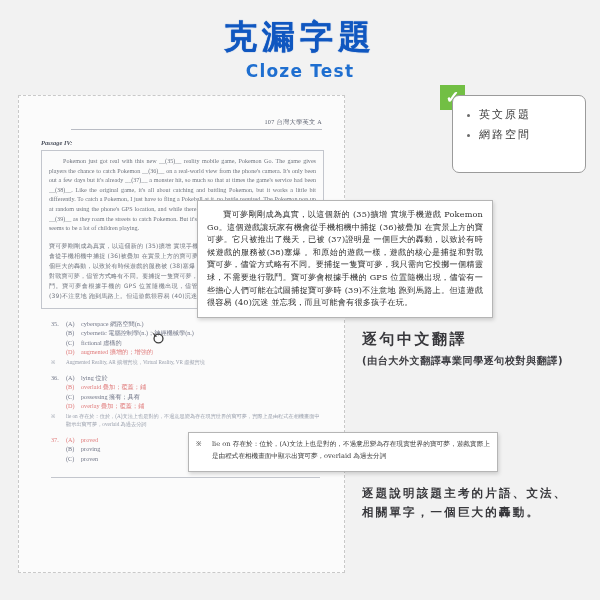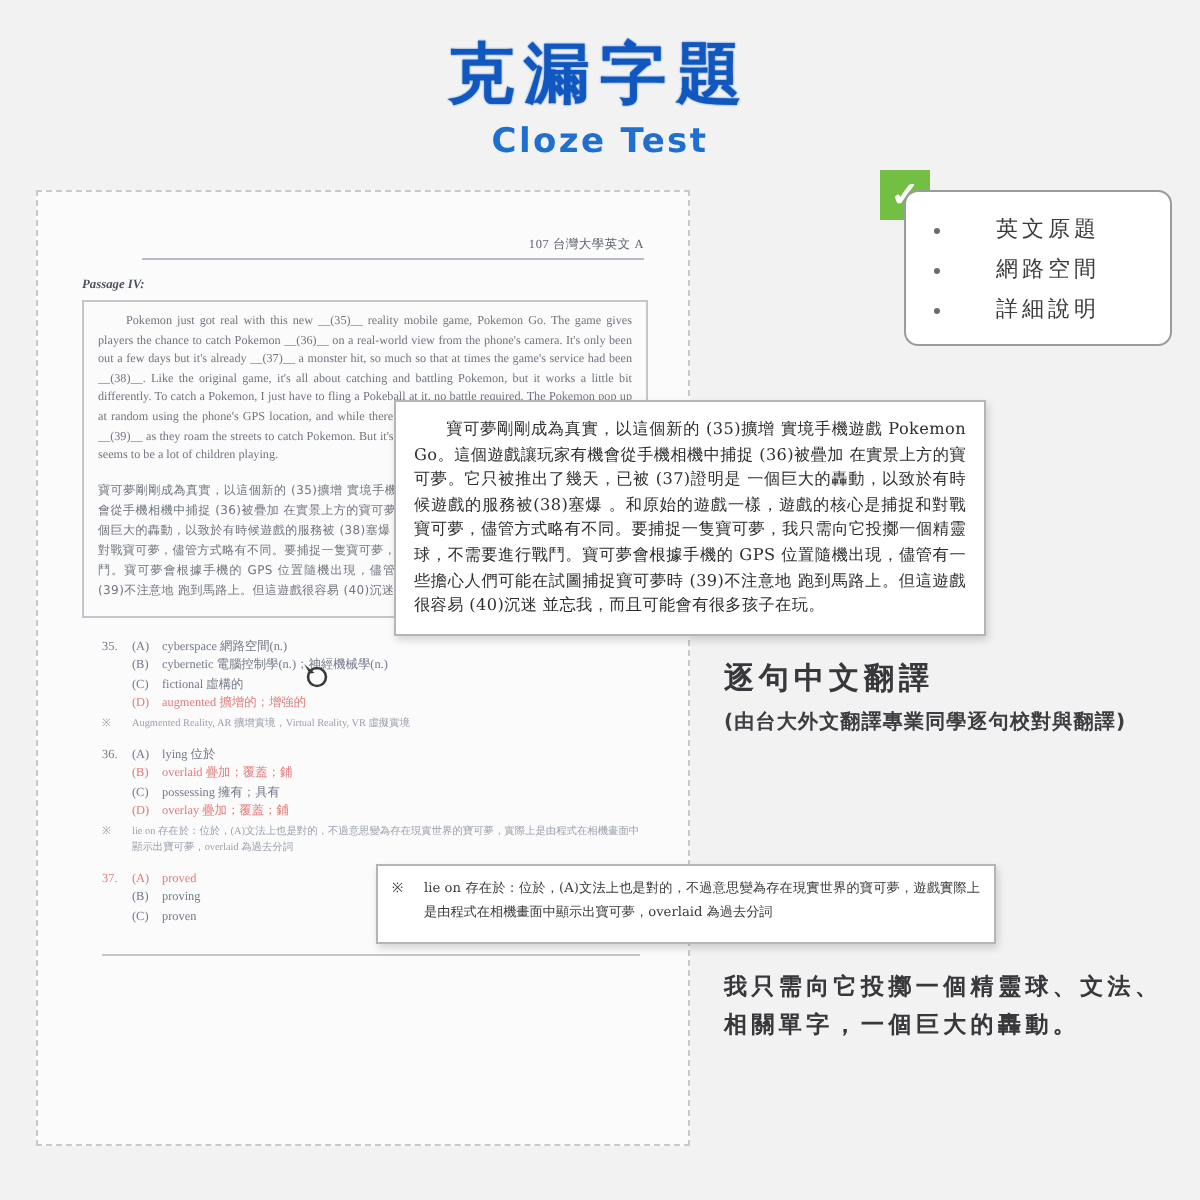--- a/index.html
+++ b/index.html
@@ -38,21 +38,21 @@
     background: #ffffff;
     border: 1px solid #9b9b9b;
     border-radius: 7px;
     padding: 9px 6px 6px 14px;
   }
   .legend ul { margin: 0; padding: 0; list-style: none; }
   .legend li {
     font-family: "DejaVu Sans", sans-serif;
     font-size: 11px; color: #3b3b3b;
     line-height: 20px; letter-spacing: 2px;
-    display: flex; align-items: center; gap: 19px;
+    display: flex; align-items: center;
   }
   .legend li .dot {
     width: 3px; height: 3px; border-radius: 50%;
     background: #6b6b6b; margin-right: 9px; flex: none;
   }
   .checkbadge {
     position: absolute; left: 440px; top: 85px;
     width: 25px; height: 25px;
     background: #72bf44;
     display: flex; align-items: center; justify-content: center;
@@ -199,24 +199,20 @@
   <div class="legend">
     <ul>
       <li>
         <span class="dot"></span>
         <span>英文原題</span>
       </li>
       <li>
         <span class="dot"></span>
         <span>網路空間</span>
       </li>
-      <li>
-        <span class="dot"></span>
-        <span>詳細說明</span>
-      </li>
     </ul>
   </div>
 
   <div class="page">
     <div class="page-inner">
       <div class="page-head">107 台灣大學英文 A</div>
       <div class="passage-label">Passage IV:</div>
       <div class="passage-box">
         <p class="eng"><span class="indent"></span><span>Pokemon just got real with this new __(35)__ reality mobile game, Pokemon Go. The game gives players the chance to catch Pokemon __(36)__ on a real-world view from the phone's camera. It's only been out a few days but it's already __(37)__ a monster hit, so much so that at times the game's service had been __(38)__. Like the original game, it's all about catching and battling Pokemon, but it works a little bit differently. To catch a Pokemon, I just have to fling a Pokeball at it, no battle required. The Pokemon pop up at random using the phone's GPS location, and while there have been some concerns that people might be __(39)__ as they roam the streets to catch Pokemon. But it's very easy to __(40)__ and forget, and there also seems to be a lot of children playing.</span></p>
         <p class="cjk"><span class="indent"></span><span>寶可夢剛剛成為真實，以這個新的 (35)擴增 實境手機遊戲 Pokemon Go。這個遊戲讓玩家有機會從手機相機中捕捉 (36)被疊加 在實景上方的寶可夢。它只被推出了幾天，已被 (37)證明是 一個巨大的轟動，以致於有時候遊戲的服務被 (38)塞爆 。和原始的遊戲一樣，遊戲的核心是捕捉和對戰寶可夢，儘管方式略有不同。要捕捉一隻寶可夢，我只需向它投擲一個精靈球，不需要進行戰鬥。寶可夢會根據手機的 GPS 位置隨機出現，儘管有一些擔心人們可能在試圖捕捉寶可夢時 (39)不注意地 跑到馬路上。但這遊戲很容易 (40)沉迷 並忘我，而且可能會有很多孩子在玩。</span></p>
@@ -316,17 +312,17 @@
       <span class="body"><span>lie on 存在於：位於，(A)文法上也是對的，不過意思變為存在現實世界的寶可夢，遊</span><span>戲實際上是由程式在相機畫面中顯示出寶可夢，overlaid 為過去分詞</span></span>
     </p>
   </div>
 
   <div class="cap cap-a">
     <div class="big">逐句中文翻譯</div>
     <div class="small">(由台大外文翻譯專業同學逐句校對與翻譯)</div>
   </div>
 
   <div class="cap cap-b">
-    <div class="big">我只需向它投擲一個精靈球、文法、</div>
+    <div class="big">逐題說明該題主考的片語、文法、</div>
     <div class="big">相關單字，一個巨大的轟動。</div>
   </div>
 
 </div>
 
 </body></html>

